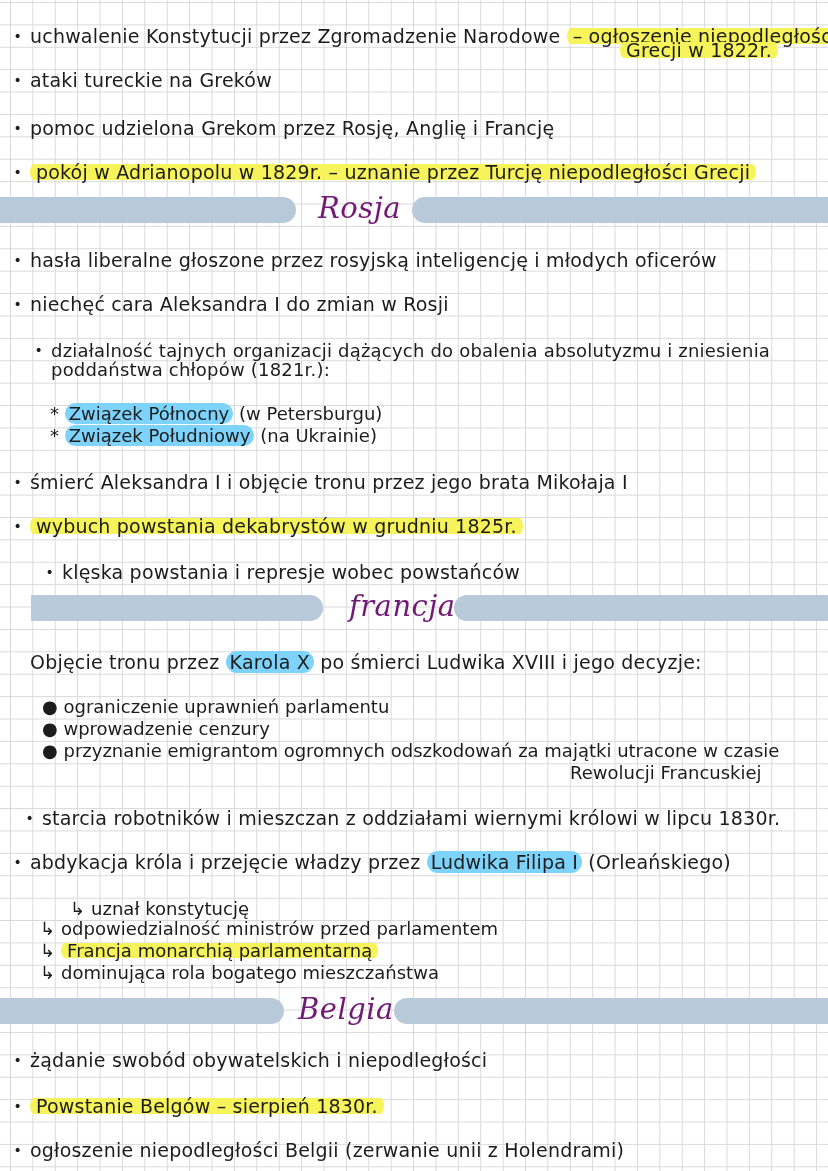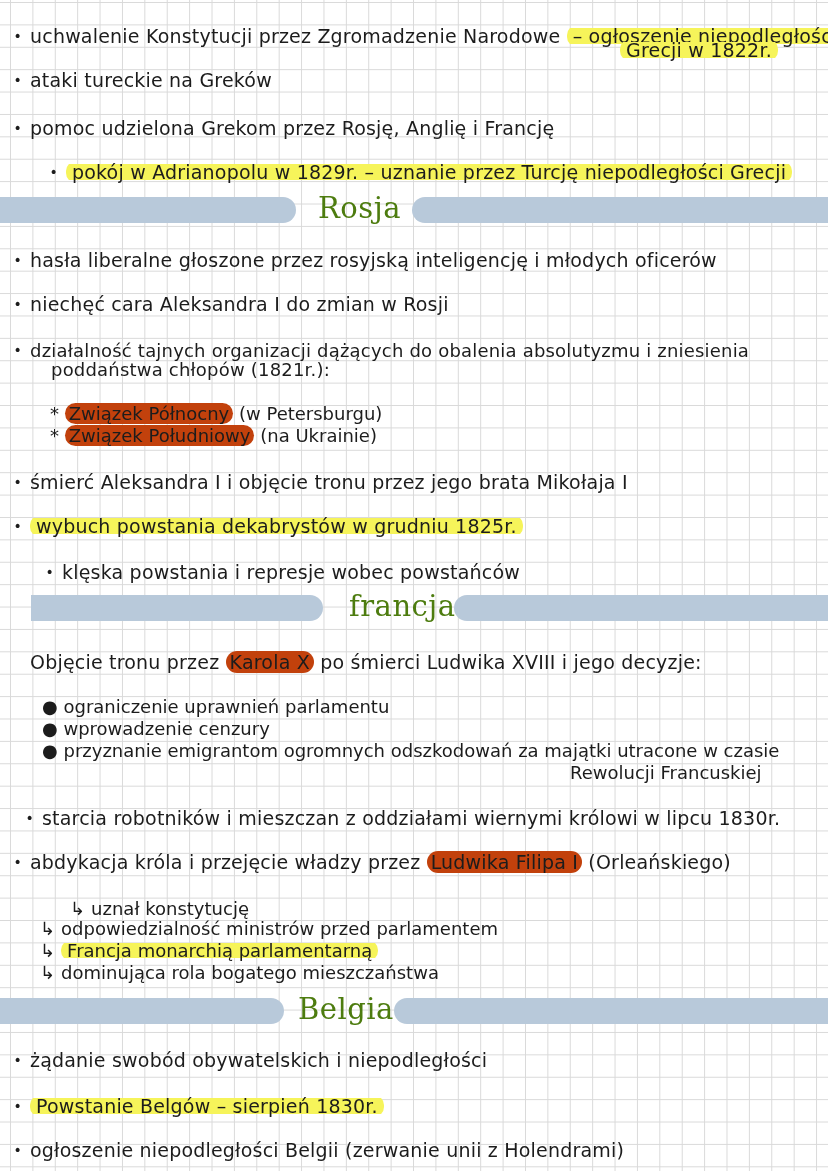--- a/index.html
+++ b/index.html
@@ -13,64 +13,64 @@
     background-position: 10px 2px;
     font-family: "DejaVu Sans", sans-serif;
     color: #1c1c1c;
   }
   .line {
     position: absolute; left: 0; white-space: nowrap;
     font-size: 19px; letter-spacing: 0.2px; line-height: 24px;
   }
   .bullet { display: inline-block; width: 30px; text-align: right; padding-right: 8px; box-sizing: border-box; font-size: 14px; vertical-align: 2px; }
   .hl-yellow { background: linear-gradient(to bottom, transparent 12%, #f6f45a 12%, #f6f45a 88%, transparent 88%); border-radius: 10px; padding: 0 6px; }
-  .hl-blue { background: #c2410c; border-radius: 12px; padding: 0 4px; }
+  .hl-blue { background: #7dd3fc; border-radius: 12px; padding: 0 4px; }
   .banner { position: absolute; left: 0; width: 828px; height: 30px; }
   .banner .bar { position: absolute; top: 0; height: 26px; background: #b8c9da; }
   .banner .bar.left { left: 0; border-radius: 0 14px 14px 0; }
   .banner .bar.right { right: 0; border-radius: 14px 0 0 14px; }
   .banner .title {
-    position: absolute; top: -6px; font-family: "DejaVu Serif", serif; 
-    font-size: 29px; color: #4d7c0f; letter-spacing: 0.5px;
+    position: absolute; top: -6px; font-family: "DejaVu Serif", serif; font-style: italic;
+    font-size: 29px; color: #701a75; letter-spacing: 0.5px;
   }
   .sub { position: absolute; white-space: nowrap; font-size: 18px; line-height: 22px; }
   .arrow { color: #1c1c1c; margin-right: 6px; }
 </style>
 </head>
 <body>
 
 <div class="line" style="top:24px;">
   <span class="bullet">•</span><span>uchwalenie Konstytucji przez Zgromadzenie Narodowe </span><span class="hl-yellow">– ogłoszenie niepodległości</span>
 </div>
 <div class="line" style="top:38px; left:620px;">
   <span class="hl-yellow">Grecji w 1822r.</span>
 </div>
 <div class="line" style="top:68px;">
   <span class="bullet">•</span><span>ataki tureckie na Greków</span>
 </div>
 <div class="line" style="top:116px;">
   <span class="bullet">•</span><span>pomoc udzielona Grekom przez Rosję, Anglię i Francję</span>
 </div>
-<div class="line" style="top:160px;padding-left:36px;">
+<div class="line" style="top:160px;">
   <span class="bullet">•</span><span class="hl-yellow">pokój w Adrianopolu w 1829r. – uznanie przez Turcję niepodległości Grecji</span>
 </div>
 
 <div class="banner" style="top:197px;">
   <div class="bar left" style="width:296px;"></div>
   <span class="title" style="left:318px;">Rosja</span>
   <div class="bar right" style="width:416px;"></div>
 </div>
 
 <div class="line" style="top:248px;">
   <span class="bullet">•</span><span>hasła liberalne głoszone przez rosyjską inteligencję i młodych oficerów</span>
 </div>
 <div class="line" style="top:292px;">
   <span class="bullet">•</span><span>niechęć cara Aleksandra I do zmian w Rosji</span>
 </div>
-<div class="line" style="top:338px; font-size:18px;">
+<div class="line" style="top:338px; font-size:18px;margin-left:21px;">
   <span class="bullet">•</span><span>działalność tajnych organizacji dążących do obalenia absolutyzmu i zniesienia</span>
 </div>
 <div class="line" style="top:358px; left:51px; font-size:18px;">
   <span>poddaństwa chłopów (1821r.):</span>
 </div>
 
 <div class="sub" style="top:403px; left:50px;">
   <span>*</span>
   <span class="hl-blue">Związek Północny</span>
   <span>(w Petersburgu)</span>

